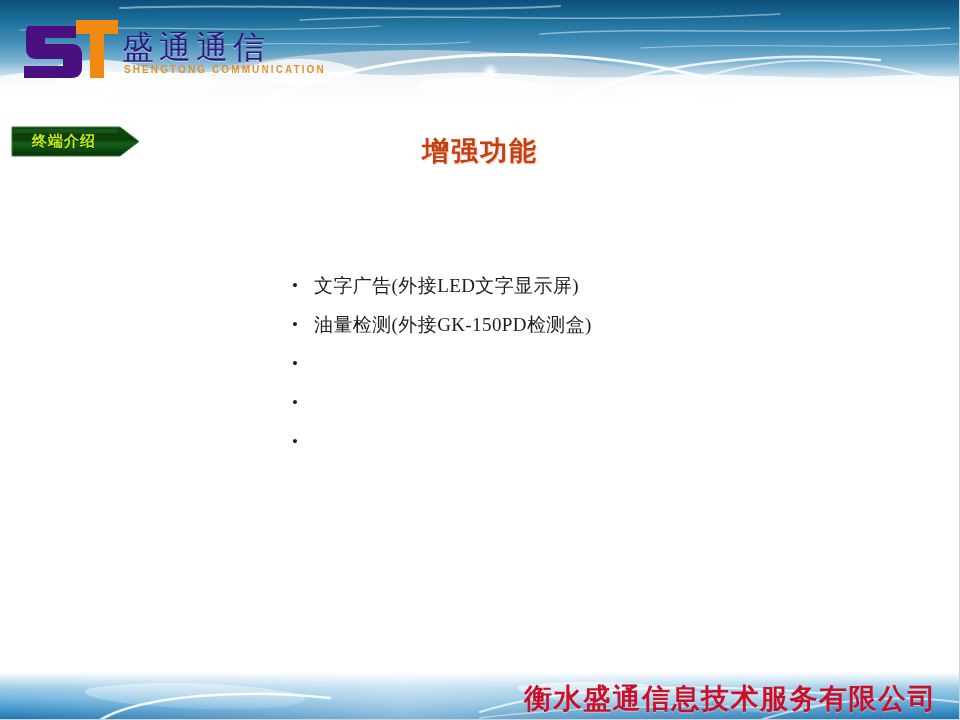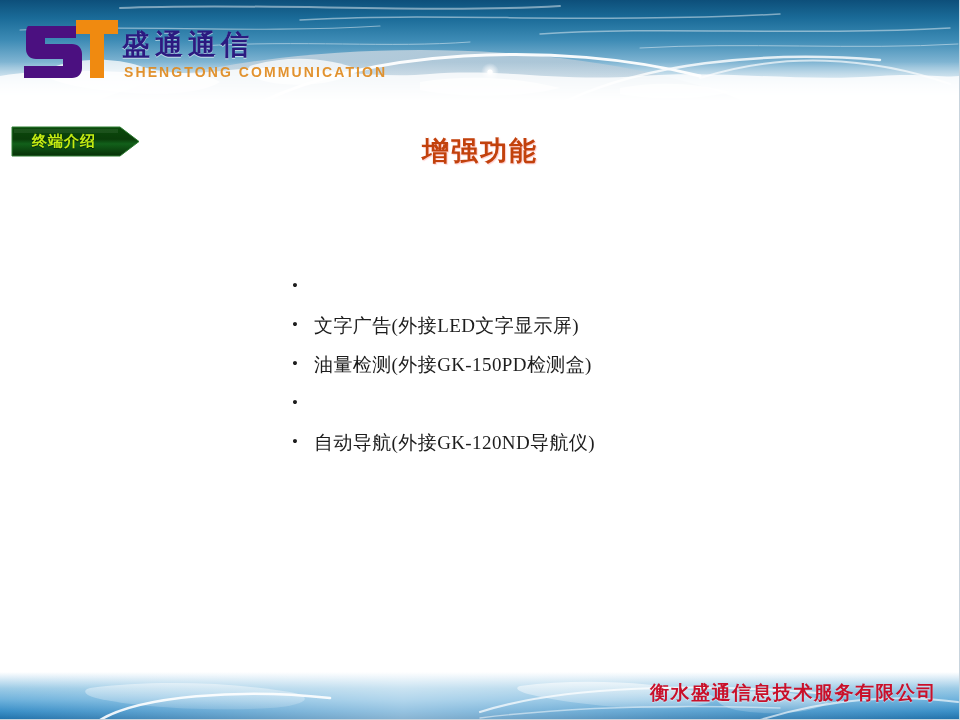--- a/index.html
+++ b/index.html
@@ -51,33 +51,33 @@
   }
   .logo-st {
     position: absolute;
     left: 0; top: 0;
   }
   .logo-cn {
     position: absolute;
     left: 108px;
     top: 14px;
     font-family: "DejaVu Sans", sans-serif;
-    font-size: 28px;
-    font-weight: bold;
+    font-size: 32px;
+    font-weight: normal;
     letter-spacing: 5px;
     color: #2b1a80;
     text-shadow: 0 1px 0 rgba(255,255,255,.55);
     white-space: nowrap;
   }
   .logo-en {
     position: absolute;
     left: 110px;
     top: 52px;
     font-family: "Liberation Sans", sans-serif;
-    font-size: 14px;
+    font-size: 10px;
     font-weight: bold;
     letter-spacing: 2.1px;
     color: #e08a1e;
     opacity: .92;
     white-space: nowrap;
   }
 
   
   .tab-badge {
     position: absolute;
@@ -141,21 +141,20 @@
     flex: 0 0 auto;
     width: 22px;
     font-size: 17px;
     line-height: 22px;
     color: #1d1d1d;
   }
   .bullet-text {
     flex: 1 1 auto;
     line-height: 22px;
     letter-spacing: .4px;
-    margin-top: 40px;
   }
 
   
   .footer {
     position: absolute;
     left: 0;
     top: 672px;
     width: 960px;
     height: 48px;
     overflow: hidden;
@@ -169,21 +168,21 @@
   }
   .footer-svg {
     position: absolute;
     left: 0; top: 0;
   }
   .footer-company {
     position: absolute;
     right: 22px;
     top: 680px;
     font-family: "DejaVu Sans", sans-serif;
-    font-size: 19px;
+    font-size: 28px;
     font-weight: bold;
     color: #c9102a;
     letter-spacing: 1.5px;
     text-shadow: 0 1px 1px rgba(255,255,255,.45);
     white-space: nowrap;
     z-index: 3;
   }
 </style>
 </head>
 <body>
@@ -285,21 +284,20 @@
     </li>
     <li class="bullet-item">
       <span class="bullet-dot">•</span>
       <span class="bullet-text">油量检测(外接GK-150PD检测盒)</span>
     </li>
     <li class="bullet-item">
       <span class="bullet-dot">•</span>
     </li>
     <li class="bullet-item">
       <span class="bullet-dot">•</span>
-      <span class="bullet-text">自动导航(外接GK-120ND导航仪)</span>
     </li>
     <li class="bullet-item">
       <span class="bullet-dot">•</span>
     </li>
   </ul>
 
   <div class="footer">
     <svg class="footer-svg" width="960" height="48" viewBox="0 0 960 48">
       <defs>
         <linearGradient id="ftGlobe" x1="0" y1="0" x2="0" y2="1">

